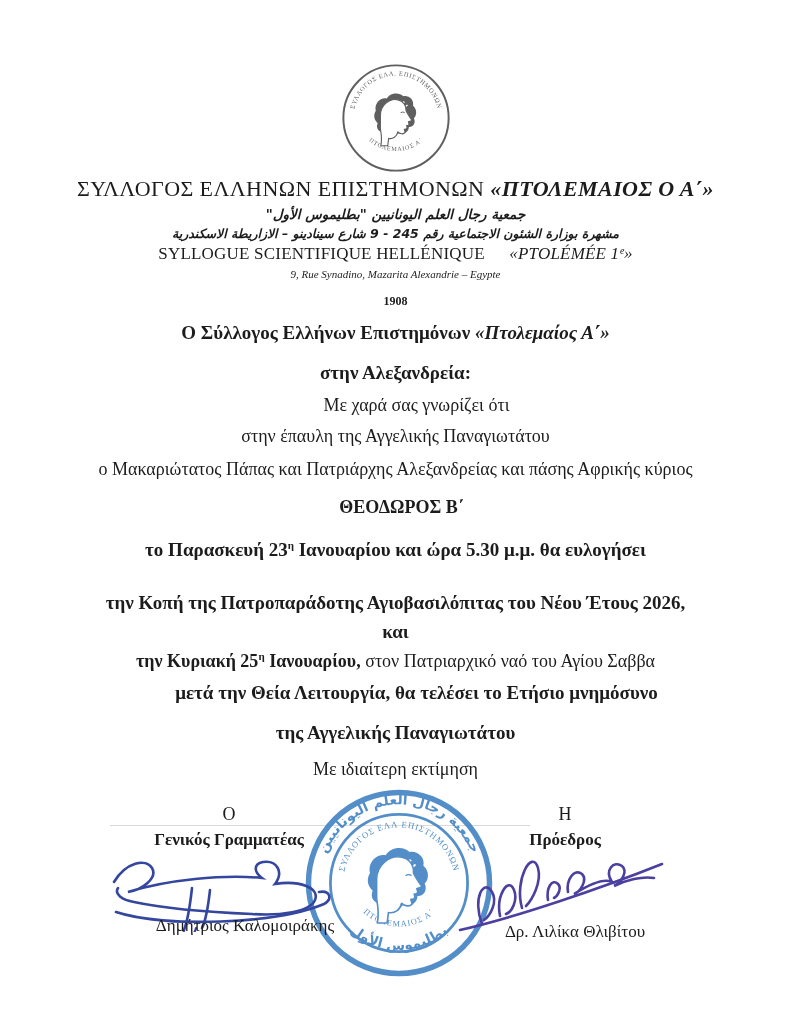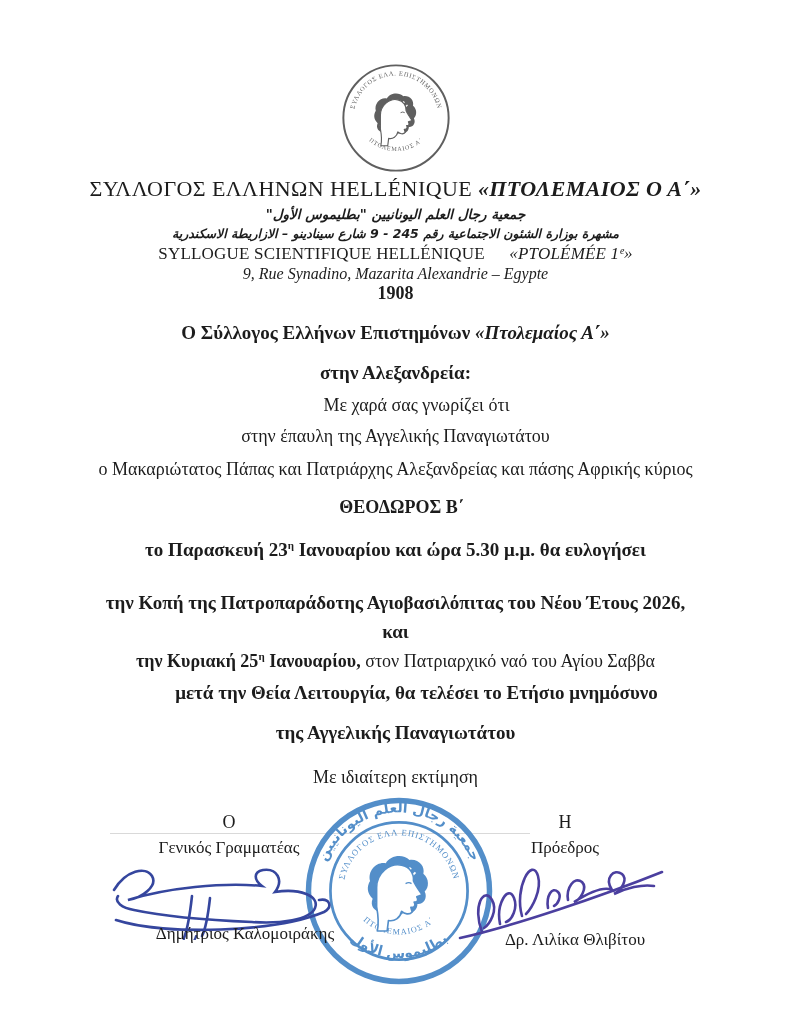--- a/index.html
+++ b/index.html
@@ -12,39 +12,39 @@
   .center{text-align:center;}
   
   .seal-wrap{display:block;margin:62px auto 0;width:112px;height:112px;}
   .org-greek{margin-top:2px;font-size:22px;letter-spacing:.4px;line-height:26px;}
   .org-greek .qname{font-style:italic;font-weight:bold;}
   .arabic{direction:rtl;font-family:"DejaVu Sans",sans-serif;font-weight:bold;font-style:italic;}
   .arabic1{font-size:13.5px;line-height:20px;margin-top:2px;}
   .arabic2{font-size:12.5px;line-height:20px;}
   .french{font-size:17px;line-height:20px;letter-spacing:.2px;}
   .french .qname{font-style:italic;margin-left:20px;}
-  .address{font-size:16px;font-style:italic;line-height:20px;}
-  .year{font-size:18px;font-weight:bold;line-height:16px;margin-top:1px;}
+  .address{font-size:11px;font-style:italic;line-height:20px;}
+  .year{font-size:12px;font-weight:bold;line-height:16px;margin-top:9px;}
   
   .b{font-weight:bold;}
   .body-line{line-height:24px;}
   .fs19{font-size:19px;}
   .fs18{font-size:18px;}
-  .mt12{margin-top:20px;} .mt16{margin-top:16px;} .mt8{margin-top:8px;padding-left:42px;}
+  .mt12{margin-top:12px;} .mt16{margin-top:16px;} .mt8{margin-top:8px;padding-left:42px;}
   .mt7{margin-top:7px;}  .mt9{margin-top:9px;}  .mt14{margin-top:14px;padding-left:12px;}
   .mt19{margin-top:19px;} .mt29{margin-top:29px;} .mt5{margin-top:5px;}
   sup{font-size:11px;vertical-align:super;line-height:0;}
   .qitalic{font-style:italic;}
   
   .sig-area{position:relative;height:250px;margin-top:4px;}
   .sig-block{position:absolute;text-align:center;z-index:2;}
   .sig-left{left:98px;top:18px;width:262px;}
   .sig-right{left:443px;top:18px;width:244px;}
   .sig-article{font-size:18px;line-height:22px;}
-  .sig-role{font-size:17px;line-height:24px;margin-top:3px;}
+  .sig-role{font-size:17px;line-height:24px;margin-top:3px;font-weight:bold;}
   .sig-svg{display:block;margin:2px auto 0;}
   .sig-name{position:absolute;z-index:2;text-align:center;font-size:17px;line-height:22px;}
   .name-left{left:100px;top:130px;width:290px;}
   .name-right{left:453px;top:136px;width:244px;}
   .stamp-wrap{position:absolute;left:303px;top:2px;width:192px;height:192px;z-index:1;opacity:.92;}
   .faint-rule{position:absolute;left:110px;top:40px;width:420px;height:1px;background:#d9d9d9;z-index:0;}
 </style>
 </head>
 <body>
 
@@ -66,21 +66,21 @@
     <g transform="translate(100,102) scale(0.82)">
       <path d="M-44,-18 C-48,-34 -34,-48 -20,-45 C-14,-57 6,-60 16,-50 C30,-52 40,-40 37,-29 C46,-22 46,-8 39,-2 C44,8 37,18 28,17 C28,28 17,34 8,29 C0,38 -16,38 -23,29 C-36,31 -45,20 -40,9 C-49,0 -49,-10 -44,-18 Z" fill="currentColor"></path>
       <path d="M-34,16 L18,-38" stroke="#ffffff" stroke-width="4" fill="none"></path>
       <path d="M-27,22 L25,-31" stroke="#ffffff" stroke-width="3" fill="none"></path>
       <path d="M4,-42 C16,-40 23,-29 22,-18 C25,-11 31,-3 35,3 L27,6 C30,11 28,15 23,14 C26,19 23,23 18,22 L20,29 C16,34 8,32 4,28 C2,38 -7,44 -16,42 L-18,58 L-33,58 C-30,45 -32,32 -34,21 L-34,-8 C-34,-30 -14,-46 4,-42 Z" fill="#ffffff" stroke="currentColor" stroke-width="2.5" stroke-linejoin="round"></path>
       <path d="M10,-14 q5,-3 9,0" stroke="currentColor" stroke-width="2" fill="none"></path>
     </g>
   </svg>
 
   <div class="center org-greek">
-    <span>ΣΥΛΛΟΓΟΣ ΕΛΛΗΝΩΝ HELLÉNIQUE</span>
+    <span>ΣΥΛΛΟΓΟΣ ΕΛΛΗΝΩΝ ΕΠΙΣΤΗΜΟΝΩΝ</span>
     <span class="qname">«ΠΤΟΛΕΜΑΙΟΣ Ο Α΄»</span>
   </div>
   <div class="center arabic arabic1" dir="rtl">جمعية رجال العلم اليونانيين "بطليموس الأول"</div>
   <div class="center arabic arabic2" dir="rtl">مشهرة بوزارة الشئون الاجتماعية رقم 245 - 9 شارع سينادينو – الازاريطة الاسكندرية</div>
   <div class="center french">
     <span>SYLLOGUE SCIENTIFIQUE HELLÉNIQUE</span>
     <span class="qname">«PTOLÉMÉE 1ᵉ»</span>
   </div>
   <div class="center address">9,  Rue Synadino,  Mazarita Alexandrie – Egypte</div>
   <div class="center year">1908</div>

